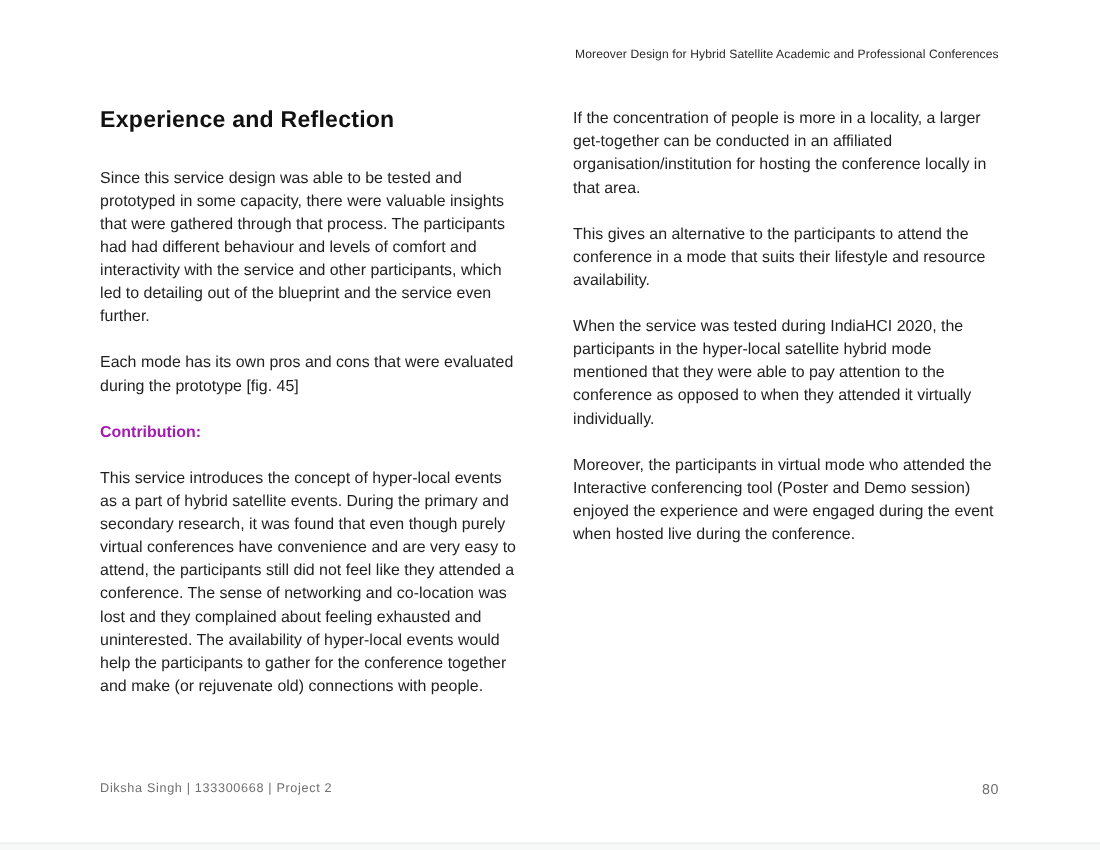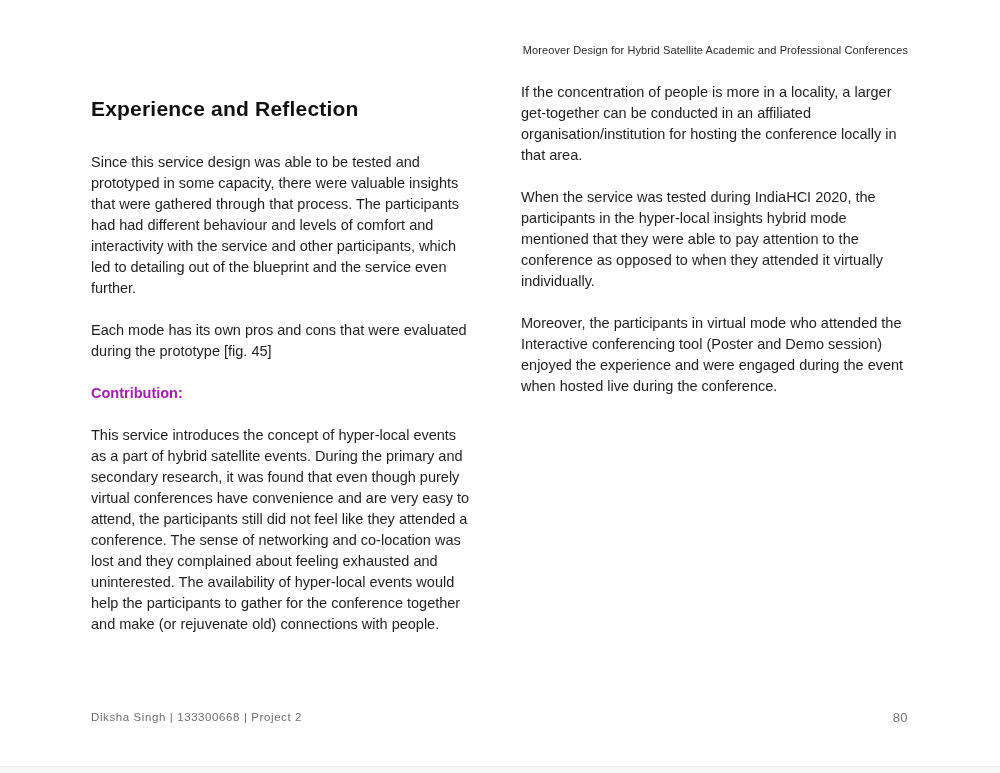--- a/index.html
+++ b/index.html
@@ -30,21 +30,21 @@
     font-size: 14.5px;
     line-height: 21px;
   }
   .col-left {
     left: 91px;
     top: 96px;
     width: 380px;
   }
   .col-right {
     left: 521px;
-    top: 82px;
+    top: 98px;
     width: 397px;
   }
   .page-title {
     font-size: 21px;
     font-weight: 700;
     line-height: 26px;
     letter-spacing: 0.2px;
     color: #111111;
     margin: 0 0 30px 0;
   }
@@ -94,21 +94,22 @@
 <div class="col col-left">
   <h1 class="page-title">Experience and Reflection</h1>
   <p class="para">Since this service design was able to be tested and prototyped in some capacity, there were valuable insights that were gathered through that process. The participants had had different behaviour and levels of comfort and interactivity with the service and other participants, which led to detailing out of the blueprint and the service even further.</p>
   <p class="para">Each mode has its own pros and cons that were evaluated during the prototype [fig. 45]</p>
   <p class="para subheading">Contribution:</p>
   <p class="para">This service introduces the concept of hyper-local events as a part of hybrid satellite events. During the primary and secondary research, it was found that even though purely virtual conferences have convenience and are very easy to attend, the participants still did not feel like they attended a conference. The sense of networking and co-location was lost and they complained about feeling exhausted and uninterested. The availability of hyper-local events would help the participants to gather for the conference together and make (or rejuvenate old) connections with people.</p>
 </div>
 
 <div class="col col-right">
   <p class="para">If the concentration of people is more in a locality, a larger get-together can be conducted in an affiliated organisation/institution for hosting the conference locally in that area.</p>
-  <p class="para">When the service was tested during IndiaHCI 2020, the participants in the hyper-local insights hybrid mode mentioned that they were able to pay attention to the conference as opposed to when they attended it virtually individually.</p>
+  <p class="para">This gives an alternative to the participants to attend the conference in a mode that suits their lifestyle and resource availability.</p>
+  <p class="para">When the service was tested during IndiaHCI 2020, the participants in the hyper-local satellite hybrid mode mentioned that they were able to pay attention to the conference as opposed to when they attended it virtually individually.</p>
   <p class="para">Moreover, the participants in virtual mode who attended the Interactive conferencing tool (Poster and Demo session) enjoyed the experience and were engaged during the event when hosted live during the conference.</p>
 </div>
 
 <div class="footer-left">Diksha Singh  |  133300668  |  Project 2</div>
 
 <div class="page-number">80</div>
 
 <div class="page-edge"></div>
 
 </body></html>

